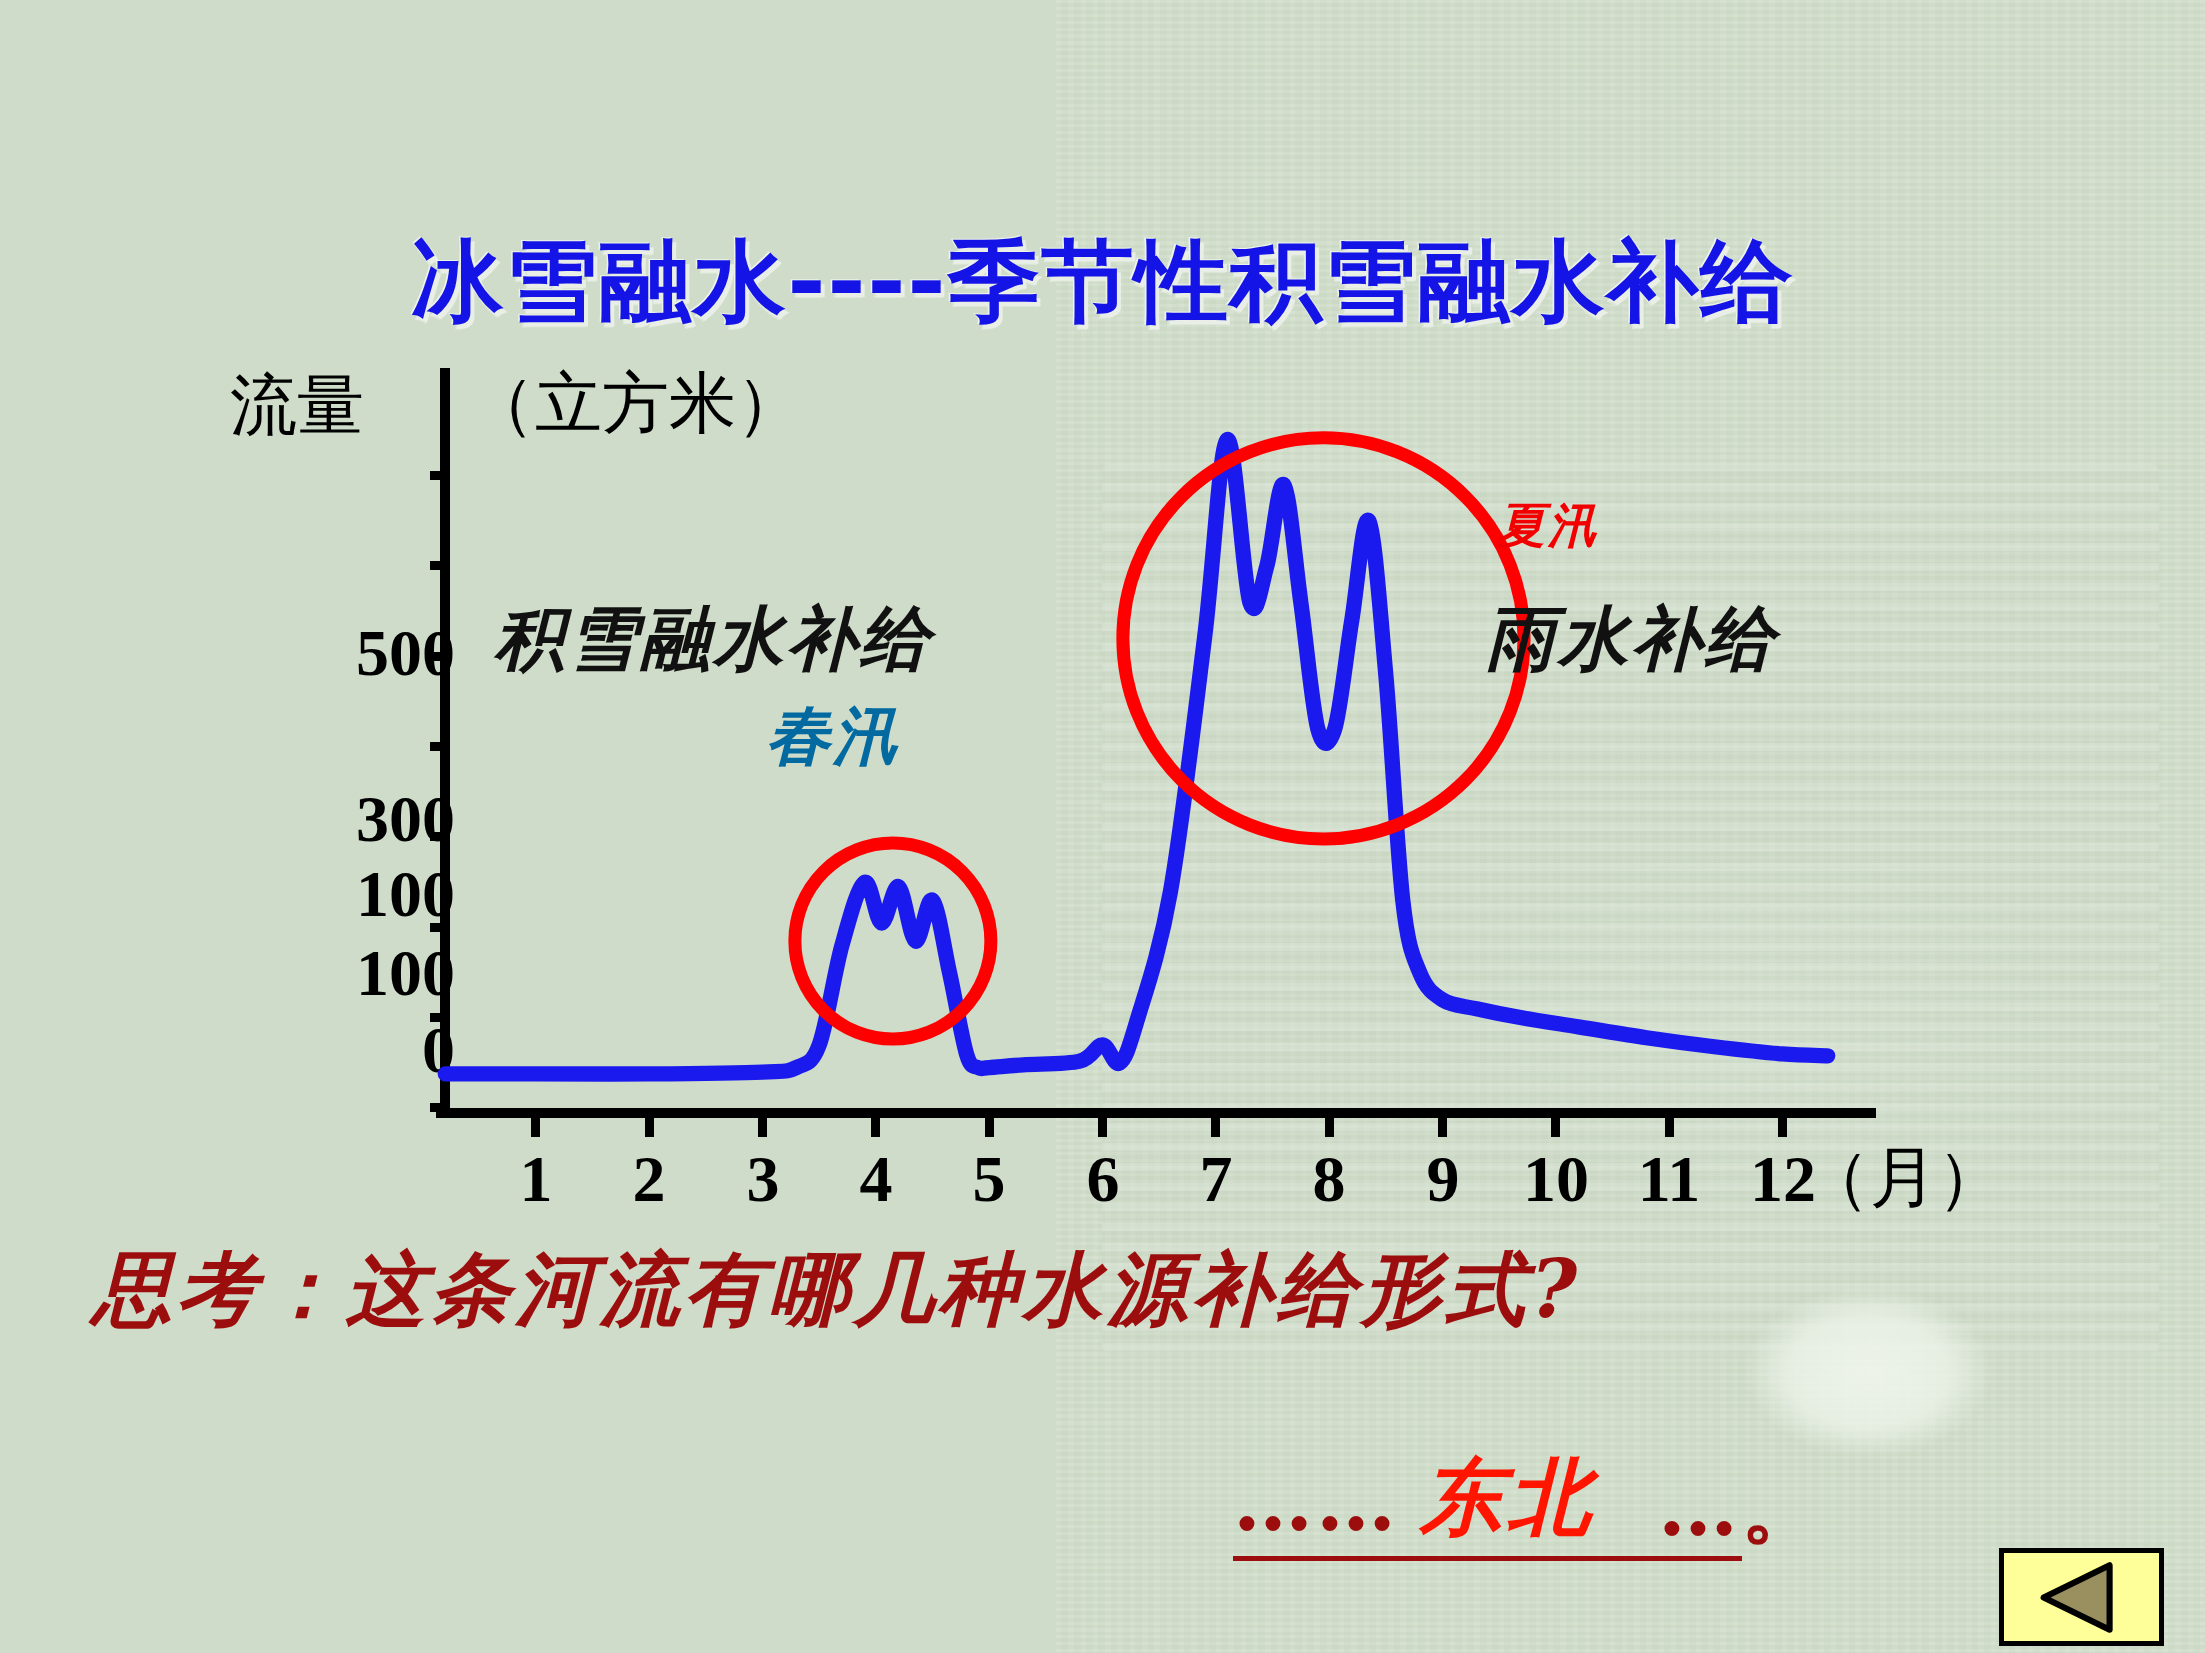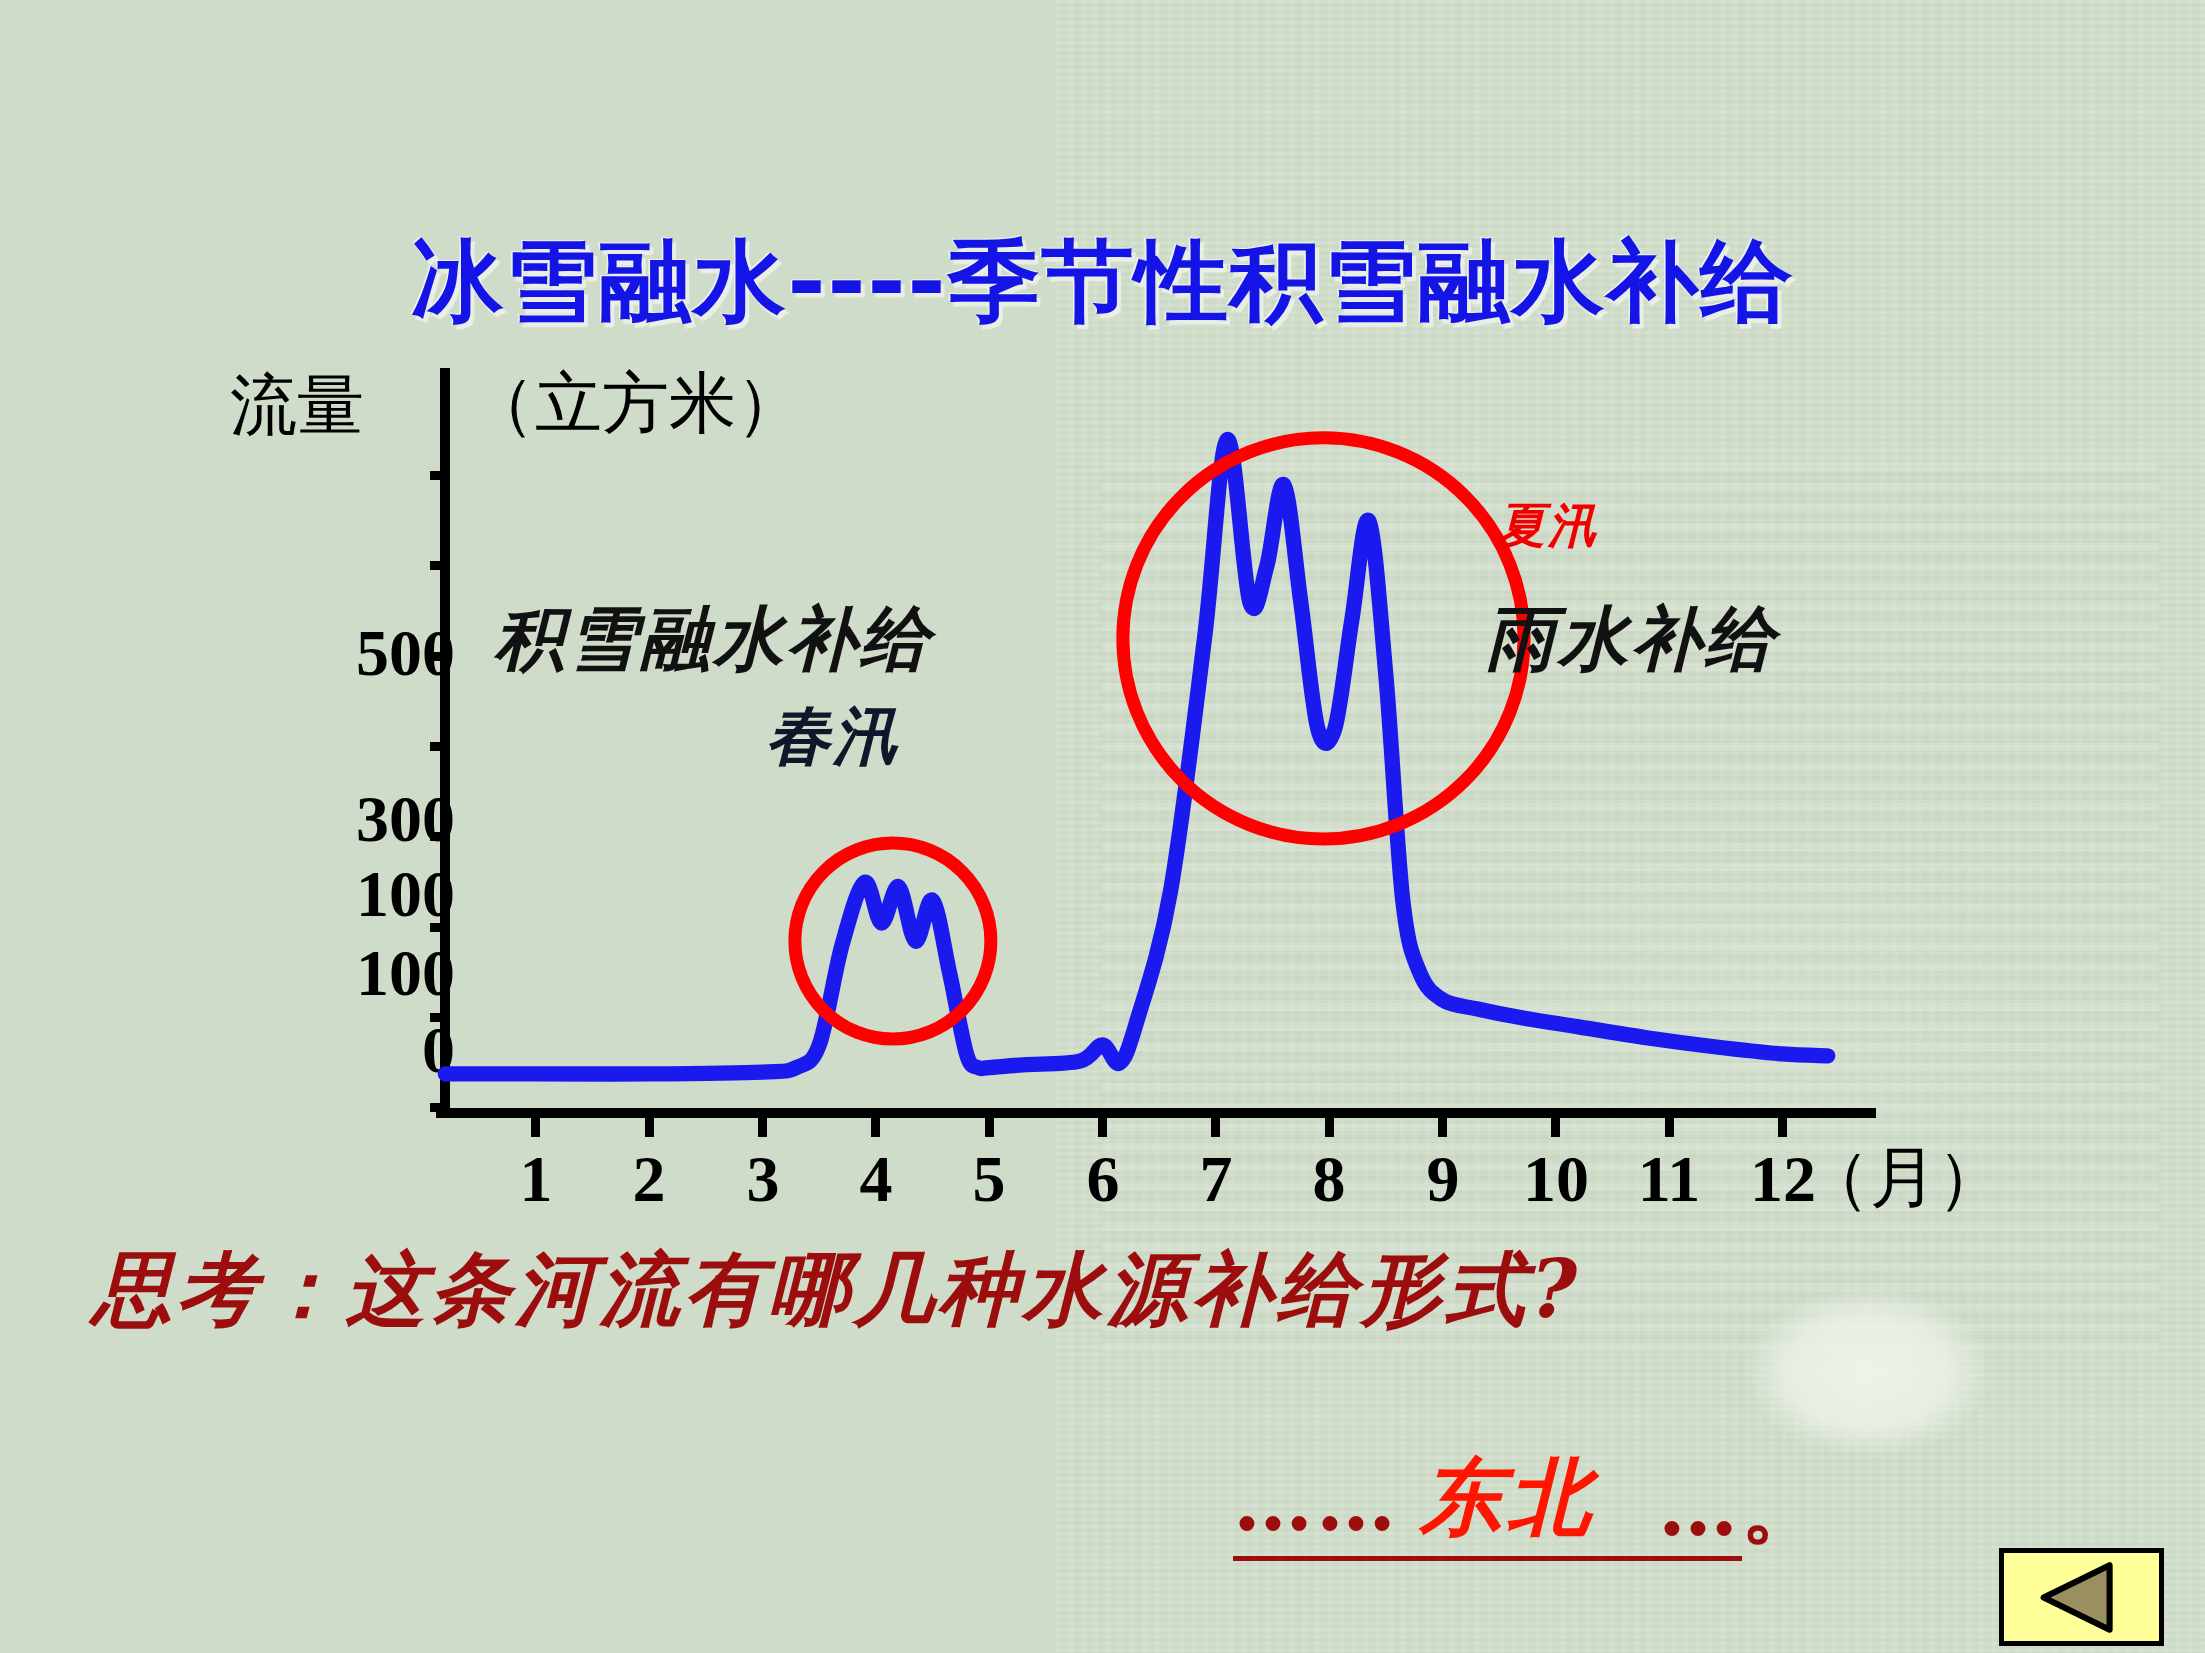--- a/index.html
+++ b/index.html
@@ -78,21 +78,21 @@
   #xaxis-unit{
     position:absolute; left:1803px; top:1132px;
     font-size:67px; color:#000; white-space:nowrap;
     font-family:"DejaVu Serif", serif;
   }
 
   
   .calli{ font-family:"DejaVu Serif", serif; font-weight:bold; white-space:nowrap;
           font-style:italic; letter-spacing:3.1px;}
   #ann-snow{position:absolute;left:494px;top:593px;font-size:70px;color:#111;}
-  #ann-spring{position:absolute;left:766px;top:693px;font-size:64px;color:#0f172a;}
+  #ann-spring{position:absolute;left:766px;top:693px;font-size:64px;color:#0369a1;}
   #ann-summer{position:absolute;left:1497px;top:494px;font-size:48px;color:#f20000;}
   #ann-rain{position:absolute;left:1485px;top:593px;font-size:70px;color:#111;}
 
   
   .bottomline{
     position:absolute; font-family:"DejaVu Serif", serif; font-weight:bold;
     font-style:italic; white-space:nowrap; letter-spacing:4.6px;
   }
   #q-line{left:84px; top:1237px; font-size:80px; color:#9c0d0d;margin-left:8px;}
   #a-line{left:84px; top:1455px; font-size:80px; color:#9c0d0d;}

